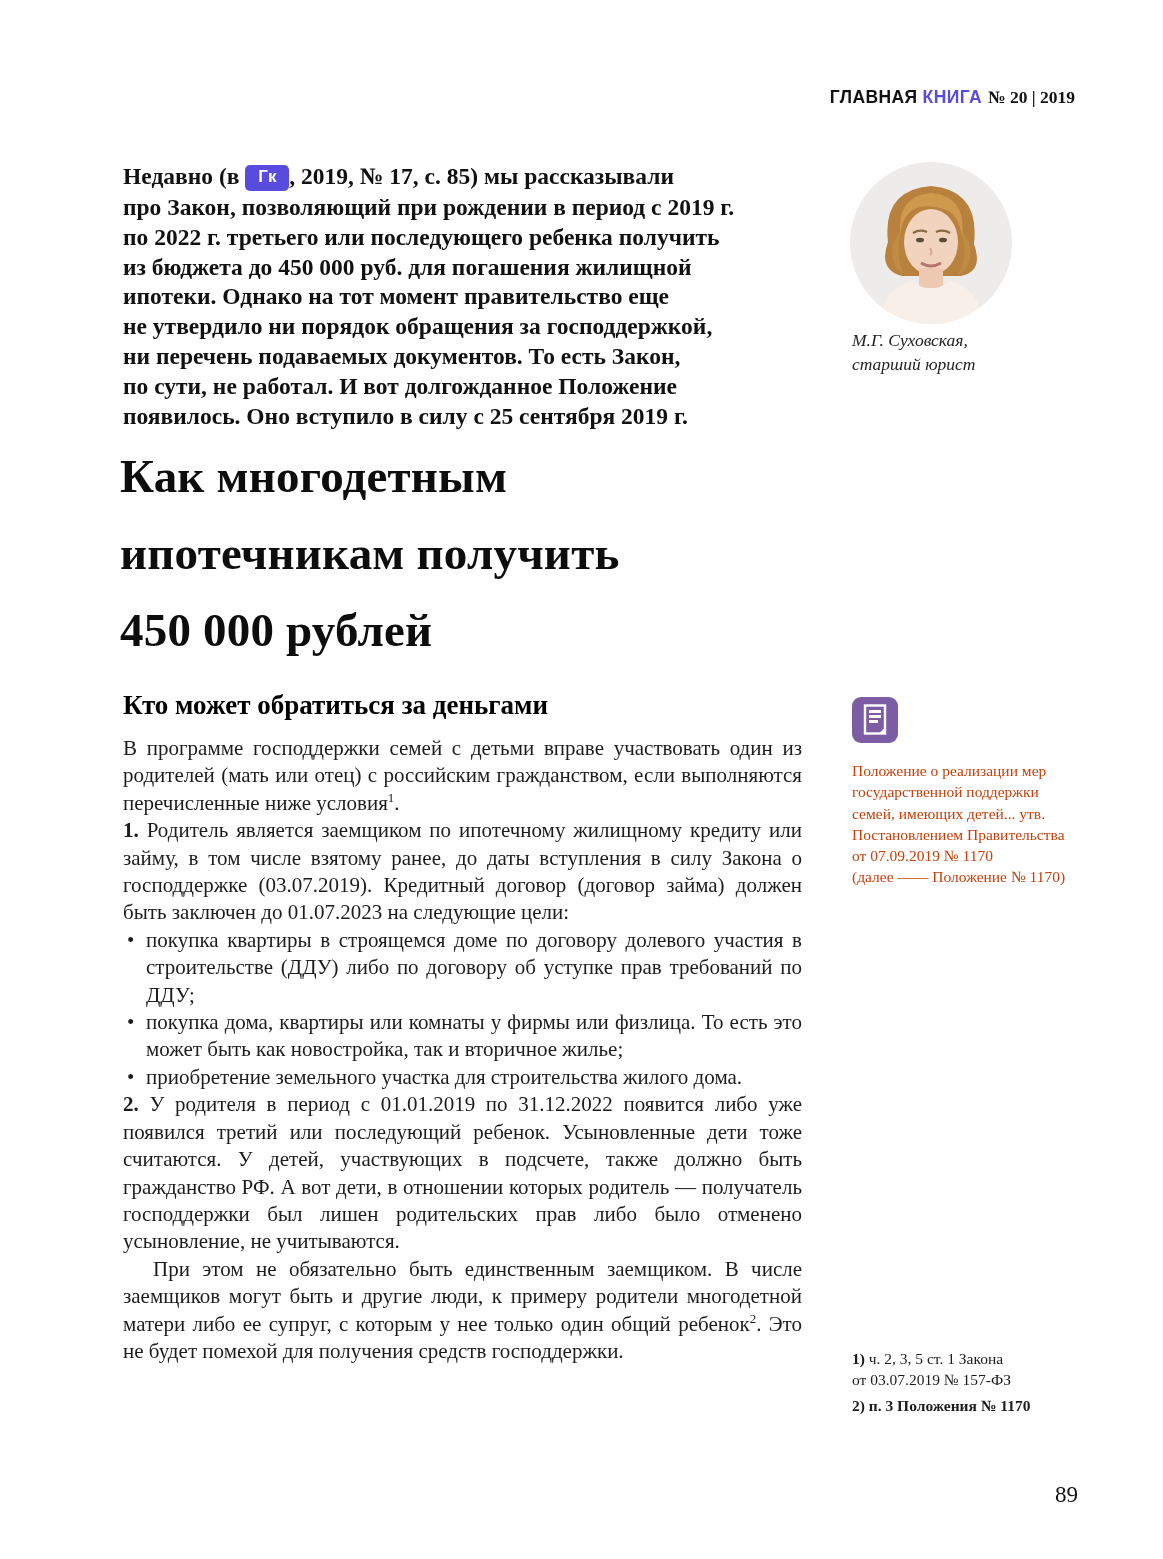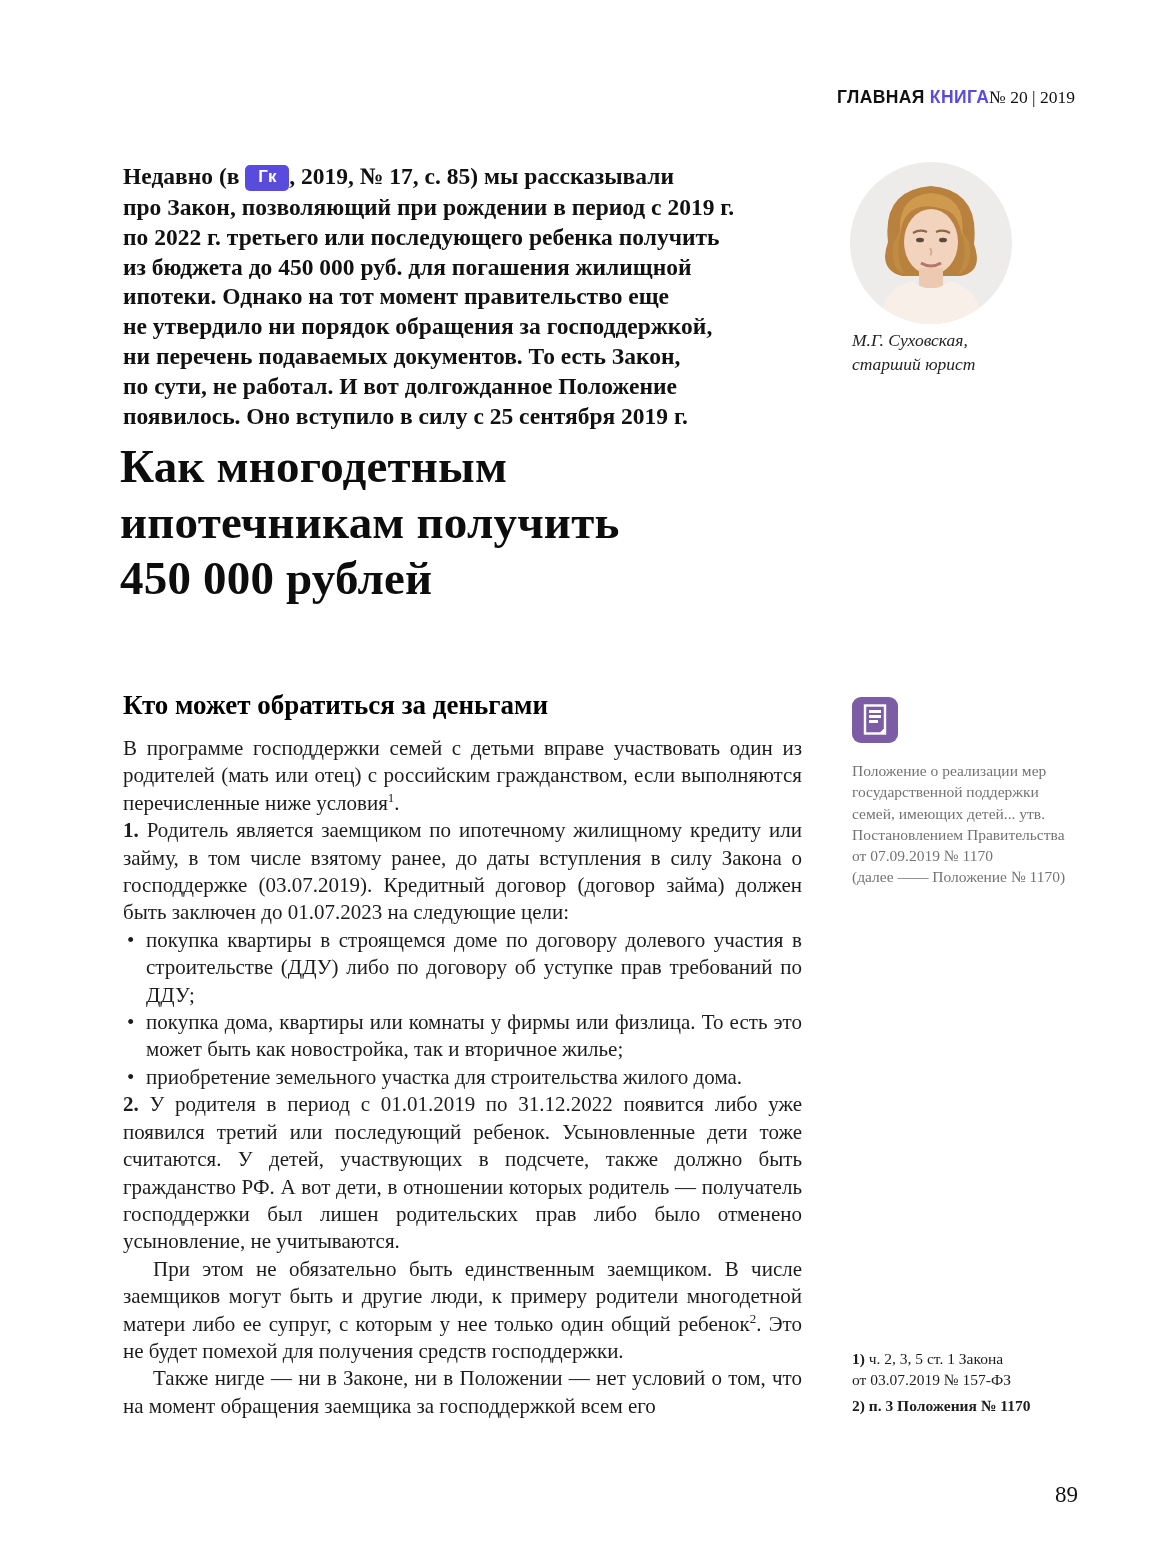--- a/index.html
+++ b/index.html
@@ -9,21 +9,21 @@
   }
 
   
   .header {
     position:absolute; top:87px; right:88px;
     font-family:"Liberation Sans","DejaVu Sans",sans-serif;
     font-weight:bold; font-size:17.5px; letter-spacing:0.4px; white-space:nowrap;
   }
   .brand-black { color:#111;margin-left:36px; }
   .brand-purple { color:#5a4bdf; margin-left:5px; }
-  .issue { font-family:"Liberation Serif","DejaVu Serif",serif; color:#111; font-weight:normal; letter-spacing:0; }
+  .issue { font-family:"Liberation Serif","DejaVu Serif",serif; color:#111; font-weight:bold; margin-left:6px; letter-spacing:0; }
 
   
   .intro {
     position:absolute; left:123px; top:162px; width:700px; margin:0;
     font-size:23.5px; line-height:29.8px; font-weight:bold; color:#111;
   }
   .gk-badge {
     display:inline-block; background:#5a4bdf; color:#fff;
     font-family:"Liberation Sans","DejaVu Sans",sans-serif;
     font-size:0.72em; font-weight:bold; line-height:1;
@@ -33,21 +33,21 @@
   
   .avatar { position:absolute; left:850px; top:162px; width:162px; height:162px; }
   .caption {
     position:absolute; left:852px; top:329px; font-style:italic;
     font-size:17.5px; line-height:23.5px; color:#222;
   }
 
   
   .title {
     position:absolute; left:120px; top:438px; margin:0; width:720px;
-    font-size:47px; line-height:56px; font-weight:bold; color:#0d0d0d; letter-spacing:0.2px;
+    font-size:47px; line-height:77px; font-weight:bold; color:#0d0d0d; letter-spacing:0.2px;
   }
   .section {
     position:absolute; left:123px; top:690px; margin:0;
     font-size:27px; font-weight:bold; color:#000000;
   }
 
   
   .body {
     position:absolute; left:123px; top:735px; width:679px;
     font-size:21px; line-height:27.4px; text-align:justify;
@@ -57,21 +57,21 @@
   .body p.ind { text-indent:30px;font-family:Liberation Serif, serif; }
   .body sup { font-size:62%; line-height:0; vertical-align:super; }
   .body ul { list-style:none; margin:0; padding:0; }
   .body li { position:relative; padding-left:23px; }
   .body li::before { content:"\2022"; position:absolute; left:4px; }
 
   
   .doc-icon { position:absolute; left:852px; top:697px; width:46px; height:46px; }
   .ref {
     position:absolute; left:852px; top:760px; width:245px;
-    font-size:15.5px; line-height:21.3px; color:#737373;
+    font-size:15.5px; line-height:21.3px; color:#c2410c;
   }
   .footnotes {
     position:absolute; left:852px; top:1348px; width:245px;
     font-size:15.5px; line-height:21.3px; color:#1c1c1c;
   }
   .fn + .fn { margin-top:4px;font-weight:bold; }
 
   .pagenum {
     position:absolute; right:85px; top:1482px;
     font-size:23px; color:#111;
@@ -126,21 +126,20 @@
   <div class="body">
     <p>В программе господдержки семей с детьми вправе участвовать один из родителей (мать или отец) с российским гражданством, если выполняются перечисленные ниже условия<sup>1</sup>.</p>
     <p><b>1.</b> Родитель является заемщиком по ипотечному жилищному кредиту или займу, в том числе взятому ранее, до даты вступления в силу Закона о господдержке (03.07.2019). Кредитный договор (договор займа) должен быть заключен до 01.07.2023 на следующие цели:</p>
     <ul>
         <li>покупка квартиры в строящемся доме по договору долевого участия в строительстве (ДДУ) либо по договору об уступке прав требований по ДДУ;</li>
         <li>покупка дома, квартиры или комнаты у фирмы или физлица. То есть это может быть как новостройка, так и вторичное жилье;</li>
         <li>приобретение земельного участка для строительства жилого дома.</li>
       </ul>
     <p><b>2.</b> У родителя в период с 01.01.2019 по 31.12.2022 появится либо уже появился третий или последующий ребенок. Усыновленные дети тоже считаются. У детей, участвующих в подсчете, также должно быть гражданство РФ. А вот дети, в отношении которых родитель — получатель господдержки был лишен родительских прав либо было отменено усыновление, не учитываются.</p>
     <p class="ind">При этом не обязательно быть единственным заемщиком. В числе заемщиков могут быть и другие люди, к примеру родители многодетной матери либо ее супруг, с которым у нее только один общий ребенок<sup>2</sup>. Это не будет помехой для получения средств господдержки.</p>
-    <p class="ind">Также нигде — ни в Законе, ни в Положении — нет условий о том, что на момент обращения заемщика за господдержкой всем его</p>
   </div>
 
   <div class="doc-icon">
     <svg width="46" height="46" viewBox="0 0 46 46">
       <rect width="46" height="46" rx="9" fill="#7d5ca6"></rect>
       <rect x="13" y="8.5" width="20" height="28" fill="none" stroke="#ffffff" stroke-width="2.4"></rect>
       <line x1="17" y1="14.5" x2="29" y2="14.5" stroke="#ffffff" stroke-width="3"></line>
       <line x1="17" y1="19.5" x2="29" y2="19.5" stroke="#ffffff" stroke-width="3"></line>
       <line x1="17" y1="24.5" x2="26" y2="24.5" stroke="#ffffff" stroke-width="3"></line>
       <path d="M27 36.5 L33.5 30 L33.5 36.5 Z" fill="#ffffff"></path>

